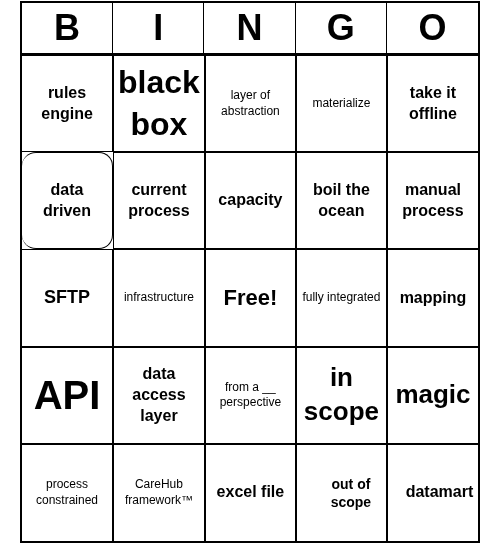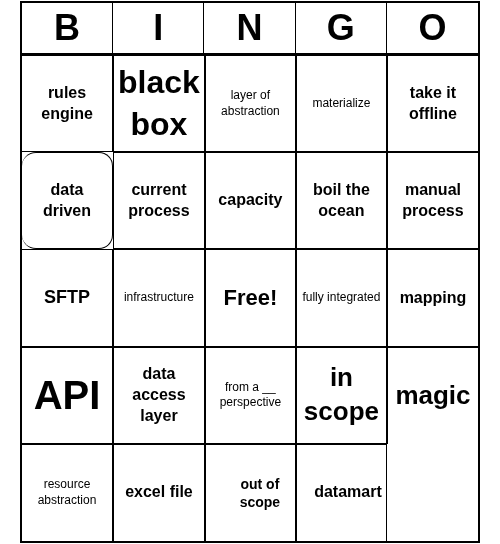--- a/index.html
+++ b/index.html
@@ -96,18 +96,19 @@
       <div class="bingo-cell" style="font-size: 18px; font-weight: bold;">SFTP</div>
       <div class="bingo-cell" style="font-size: 12px;">infrastructure</div>
       <div class="bingo-cell" style="font-size: 22px; font-weight: bold;">Free!</div>
       <div class="bingo-cell" style="font-size: 12px;">fully integrated</div>
       <div class="bingo-cell" style="font-size: 16px; font-weight: bold;">mapping</div>
       <div class="bingo-cell" style="font-size: 40px; font-weight: bold;">API</div>
       <div class="bingo-cell" style="font-size: 16px; font-weight: bold;">data access layer</div>
       <div class="bingo-cell" style="font-size: 12px;">from a __ perspective</div>
       <div class="bingo-cell" style="font-size: 26px; font-weight: bold;">in scope</div>
       <div class="bingo-cell" style="font-size: 26px; font-weight: bold;">magic</div>
-      <div class="bingo-cell" style="font-size: 12px;">resource abstraction</div>
+      <div class="bingo-cell" style="font-size: 12px;">process constrained</div>
+      <div class="bingo-cell" style="font-size: 12px;">CareHub framework™</div>
       <div class="bingo-cell" style="font-size: 16px; font-weight: bold;">excel file</div>
       <div class="bingo-cell" style="font-size: 14px; font-weight: bold; padding-left: 23px;">out of scope</div>
       <div class="bingo-cell" style="font-size: 16px; font-weight: bold; padding-left: 17px;">datamart</div>
     </div>
 </div>
 
 </body></html>

